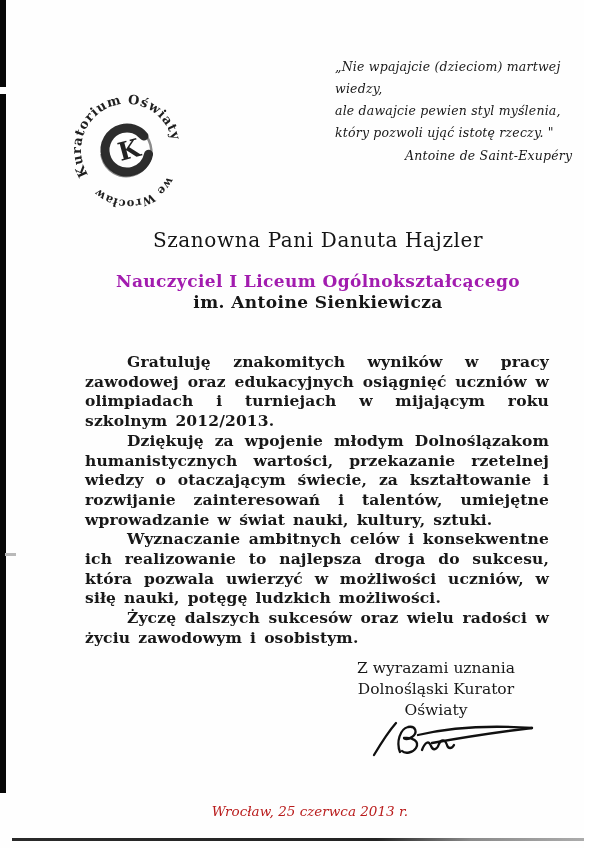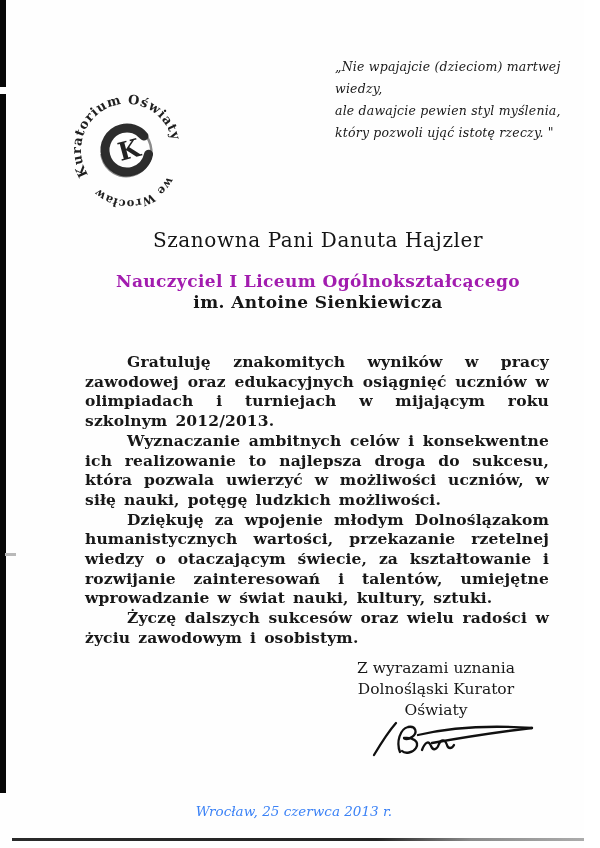--- a/index.html
+++ b/index.html
@@ -51,38 +51,39 @@
   
   .closing {
     position: absolute; left: 330px; top: 658px; width: 212px;
     text-align: center; font-size: 15.5px; line-height: 21px; color: #171717;
   }
   .closing .sig { display: block; margin: -2px 0 0 18px; }
   .closing .signer { margin-top: -7px; letter-spacing: 0.3px; }
 
   
   .place-date {
-    position: absolute; left: 44px; top: 803px; width: 500px;
-    text-align: center; font-style: italic; font-size: 13.5px; color: #3b82f6;
+    position: absolute; left: 60px; top: 803px; width: 500px;
+    text-align: center; font-style: italic; font-size: 13.5px; color: #b91c1c;
   }
 </style>
 </head>
 <body>
 
 <div class="page">
 
   <div class="scan-bar-top"></div>
   <div class="scan-bar-main"></div>
   <div class="scan-dash"></div>
   <div class="bottom-edge"></div>
 
   <div class="quote">
     <div>„Nie wpajajcie (dzieciom) martwej wiedzy,</div>
     <div>ale dawajcie pewien styl myślenia,</div>
     <div>który pozwoli ująć istotę rzeczy. "</div>
+    <div class="attr">Antoine de Saint-Exupéry</div>
   </div>
 
   <svg class="stamp" viewBox="0 0 134 120" xmlns="http://www.w3.org/2000/svg">
     <defs>
       <path id="arcTop" d="M 21.8,77.7 A 46 46 0 1 1 108.2,77.7" fill="none"></path>
       <path id="arcBottom" d="M 100,95 A 44 44 0 0 1 30,95" fill="none"></path>
     </defs>
     <g transform="rotate(-15 65 62)" fill="#1f1f1f">
       <text font-size="13" font-weight="bold" font-family="DejaVu Serif, serif" letter-spacing="0.8">
         <textPath href="#arcTop" startOffset="2">Kuratorium Oświaty</textPath>
@@ -97,22 +98,22 @@
   </svg>
 
   <div class="recipient">
     <div class="salutation">Szanowna Pani Danuta Hajzler</div>
     <div class="title1">Nauczyciel I Liceum Ogólnokształcącego</div>
     <div class="title2">im. Antoine Sienkiewicza</div>
   </div>
 
   <div class="letter-body">
     <p>Gratuluję znakomitych wyników w pracy zawodowej oraz edukacyjnych osiągnięć uczniów w olimpiadach i turniejach w mijającym roku szkolnym 2012/2013.</p>
+    <p>Dziękuję za wpojenie młodym Dolnoślązakom humanistycznych wartości, przekazanie rzetelnej wiedzy o otaczającym świecie, za kształtowanie i rozwijanie zainteresowań i talentów, umiejętne wprowadzanie w świat nauki, kultury, sztuki.</p>
     <p>Wyznaczanie ambitnych celów i konsekwentne ich realizowanie to najlepsza droga do sukcesu, która pozwala uwierzyć w możliwości uczniów, w siłę nauki, potęgę ludzkich możliwości.</p>
-    <p>Dziękuję za wpojenie młodym Dolnoślązakom humanistycznych wartości, przekazanie rzetelnej wiedzy o otaczającym świecie, za kształtowanie i rozwijanie zainteresowań i talentów, umiejętne wprowadzanie w świat nauki, kultury, sztuki.</p>
     <p>Życzę dalszych sukcesów oraz wielu radości w życiu zawodowym i osobistym.</p>
   </div>
 
   <div class="closing">
     <div>Z wyrazami uznania</div>
     <div>Dolnośląski Kurator Oświaty</div>
     <svg class="sig" width="190" height="40" viewBox="0 0 190 40" xmlns="http://www.w3.org/2000/svg">
       <g fill="none" stroke="#101010" stroke-width="2.3" stroke-linecap="round" stroke-linejoin="round">
         <path d="M 26,36 C 32,26 40,13 48,4"></path>
         <path d="M 52,33 C 48,23 52,10 60,8 C 68,6.5 70,14 64,18 C 60,21 56,20 56,19 C 64,18 72,22 68,29 C 65,34 57,35 54,32"></path>

